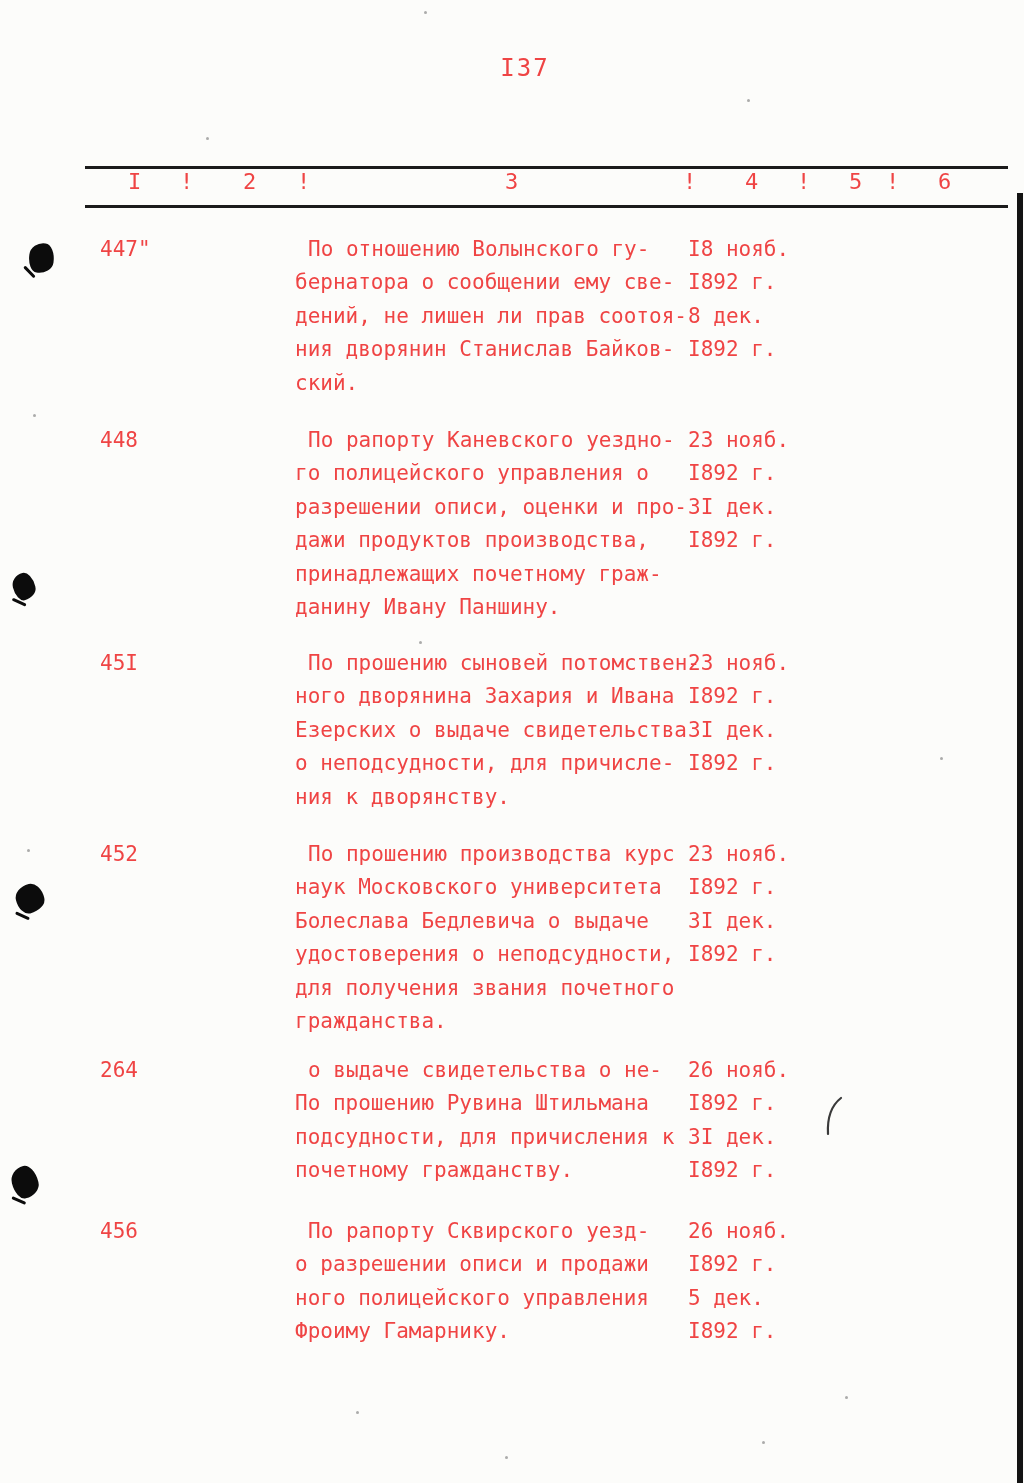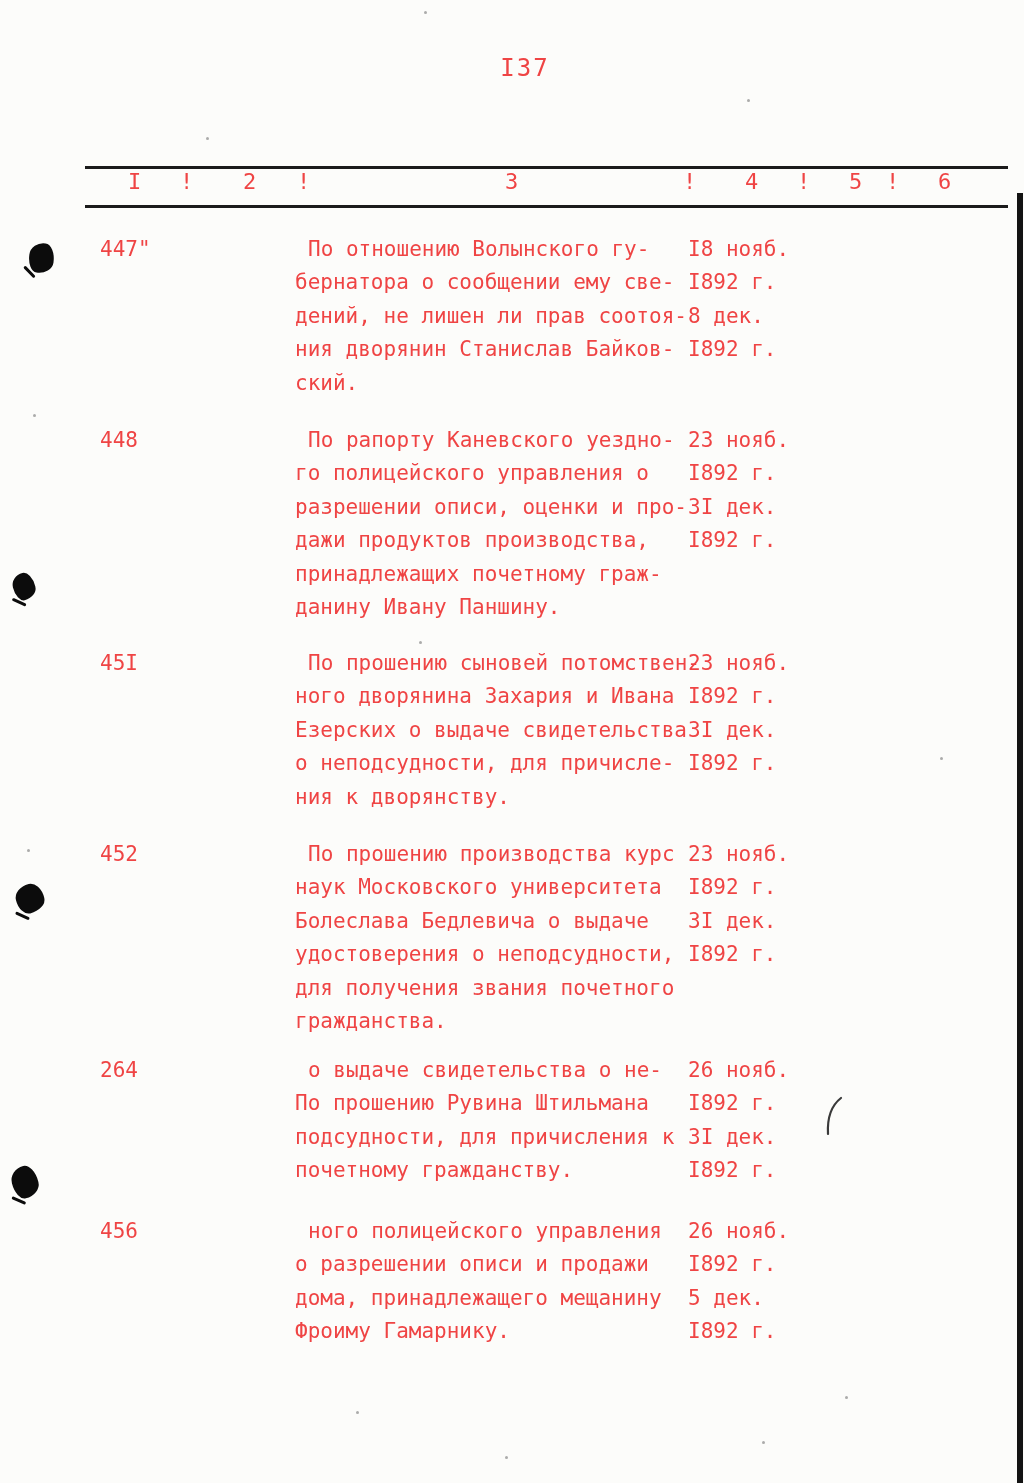--- a/index.html
+++ b/index.html
@@ -92,21 +92,21 @@
         <div class="desc"><div class="line">По прошению производства курс</div><div class="line">наук Московского университета</div><div class="line">Болеслава Бедлевича о выдаче</div><div class="line">удостоверения о неподсудности,</div><div class="line">для получения звания почетного</div><div class="line">гражданства.</div></div>
         <div class="dates"><div class="line">23 нояб.</div><div class="line">I892 г.</div><div class="line">3I дек.</div><div class="line">I892 г.</div><div class="line"></div><div class="line"></div></div>
       </div>
       <div class="entry" style="top: 1054px;">
         <div class="num">264</div>
         <div class="desc"><div class="line">о выдаче свидетельства о не-</div><div class="line">По прошению Рувина Штильмана</div><div class="line">подсудности, для причисления к</div><div class="line">почетному гражданству.</div></div>
         <div class="dates"><div class="line">26 нояб.</div><div class="line">I892 г.</div><div class="line">3I дек.</div><div class="line">I892 г.</div></div>
       </div>
       <div class="entry" style="top: 1215px;">
         <div class="num">456</div>
-        <div class="desc"><div class="line">ного полицейского управления</div><div class="line">о разрешении описи и продажи</div><div class="line">дома, принадлежащего мещанину</div><div class="line">Фроиму Гамарнику.</div></div>
+        <div class="desc"><div class="line">По рапорту Сквирского уезд-</div><div class="line">о разрешении описи и продажи</div><div class="line">ного полицейского управления</div><div class="line">Фроиму Гамарнику.</div></div>
         <div class="dates"><div class="line">26 нояб.</div><div class="line">I892 г.</div><div class="line">5 дек.</div><div class="line">I892 г.</div><div class="line"></div></div>
       </div>
     </div>
 
   <div class="blot blot-1"></div>
   <div class="blot blot-2"></div>
   <div class="blot blot-3"></div>
   <div class="blot blot-4"></div>
 
   <svg class="pen-mark" width="40" height="55" viewBox="0 0 40 55">

